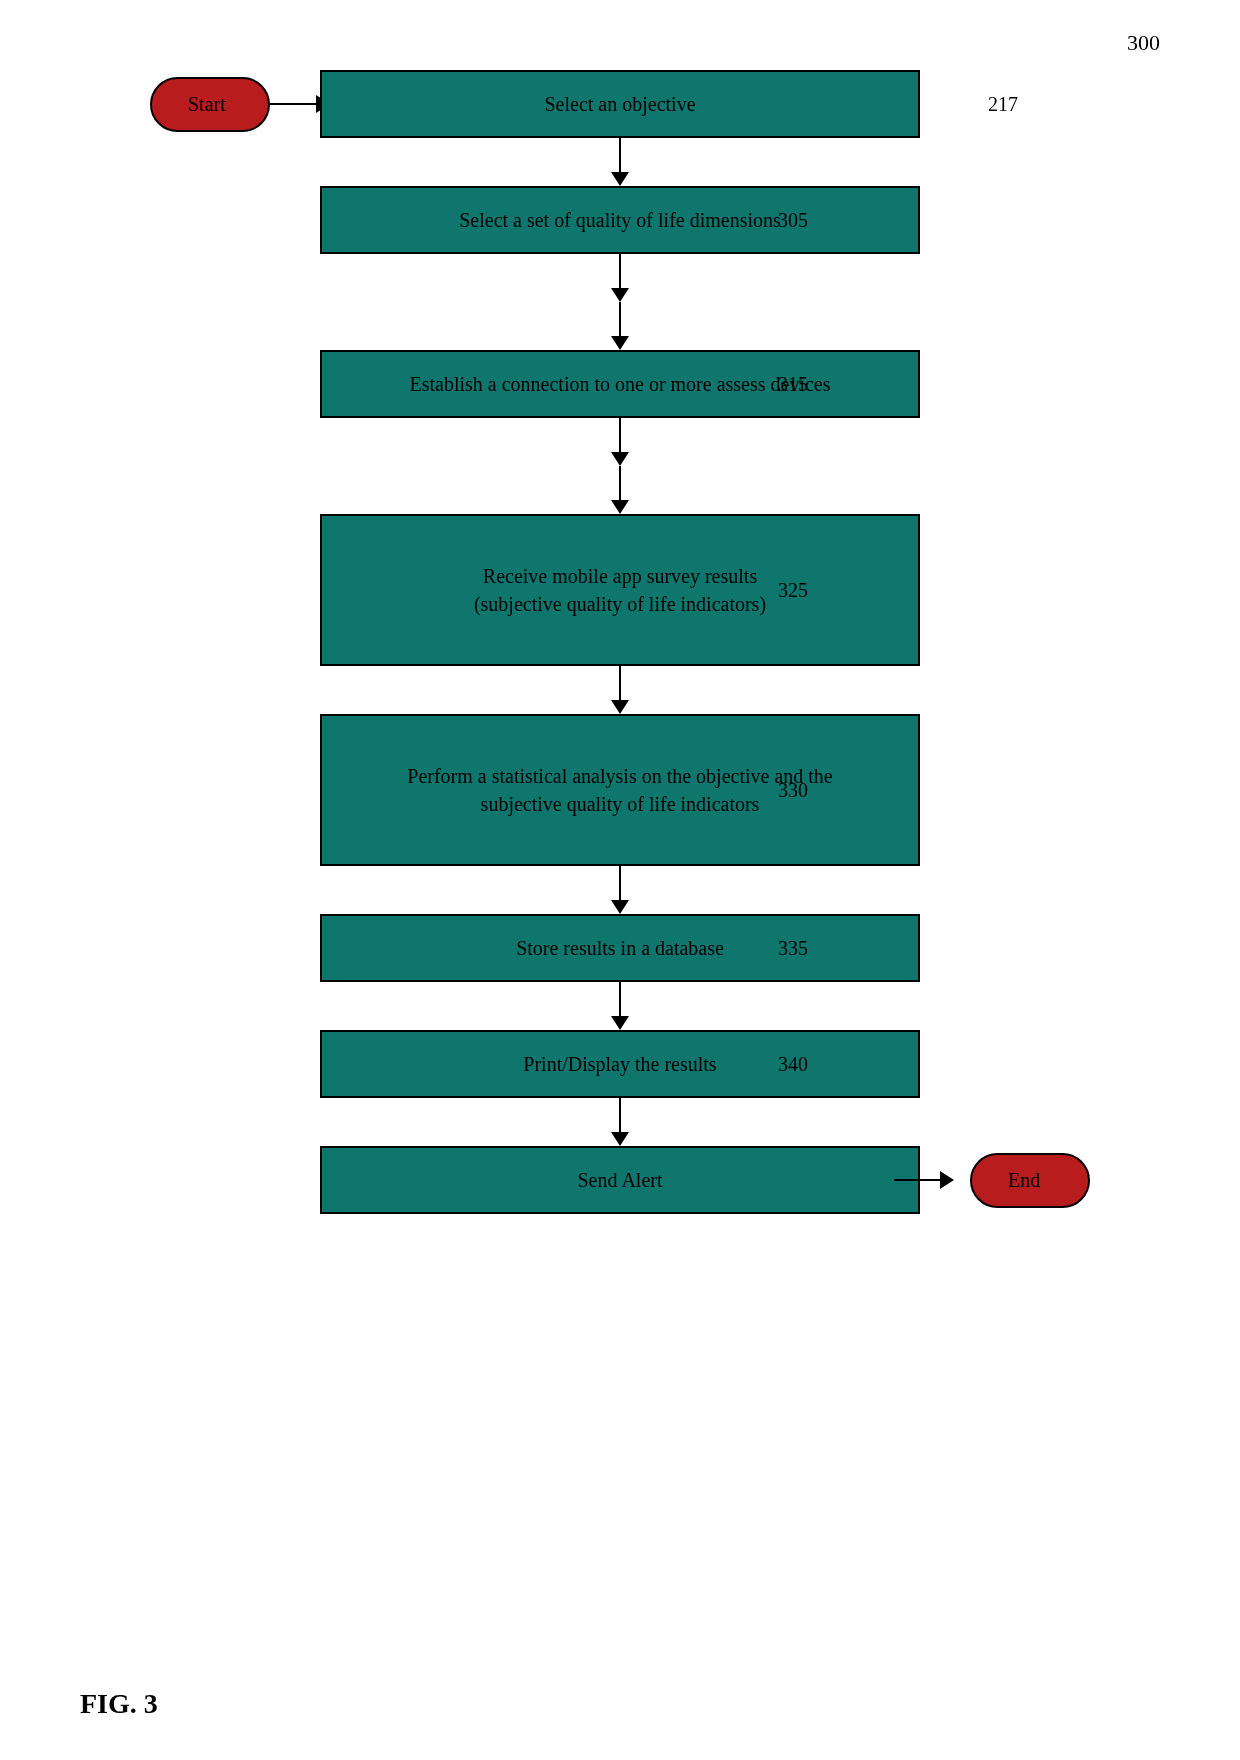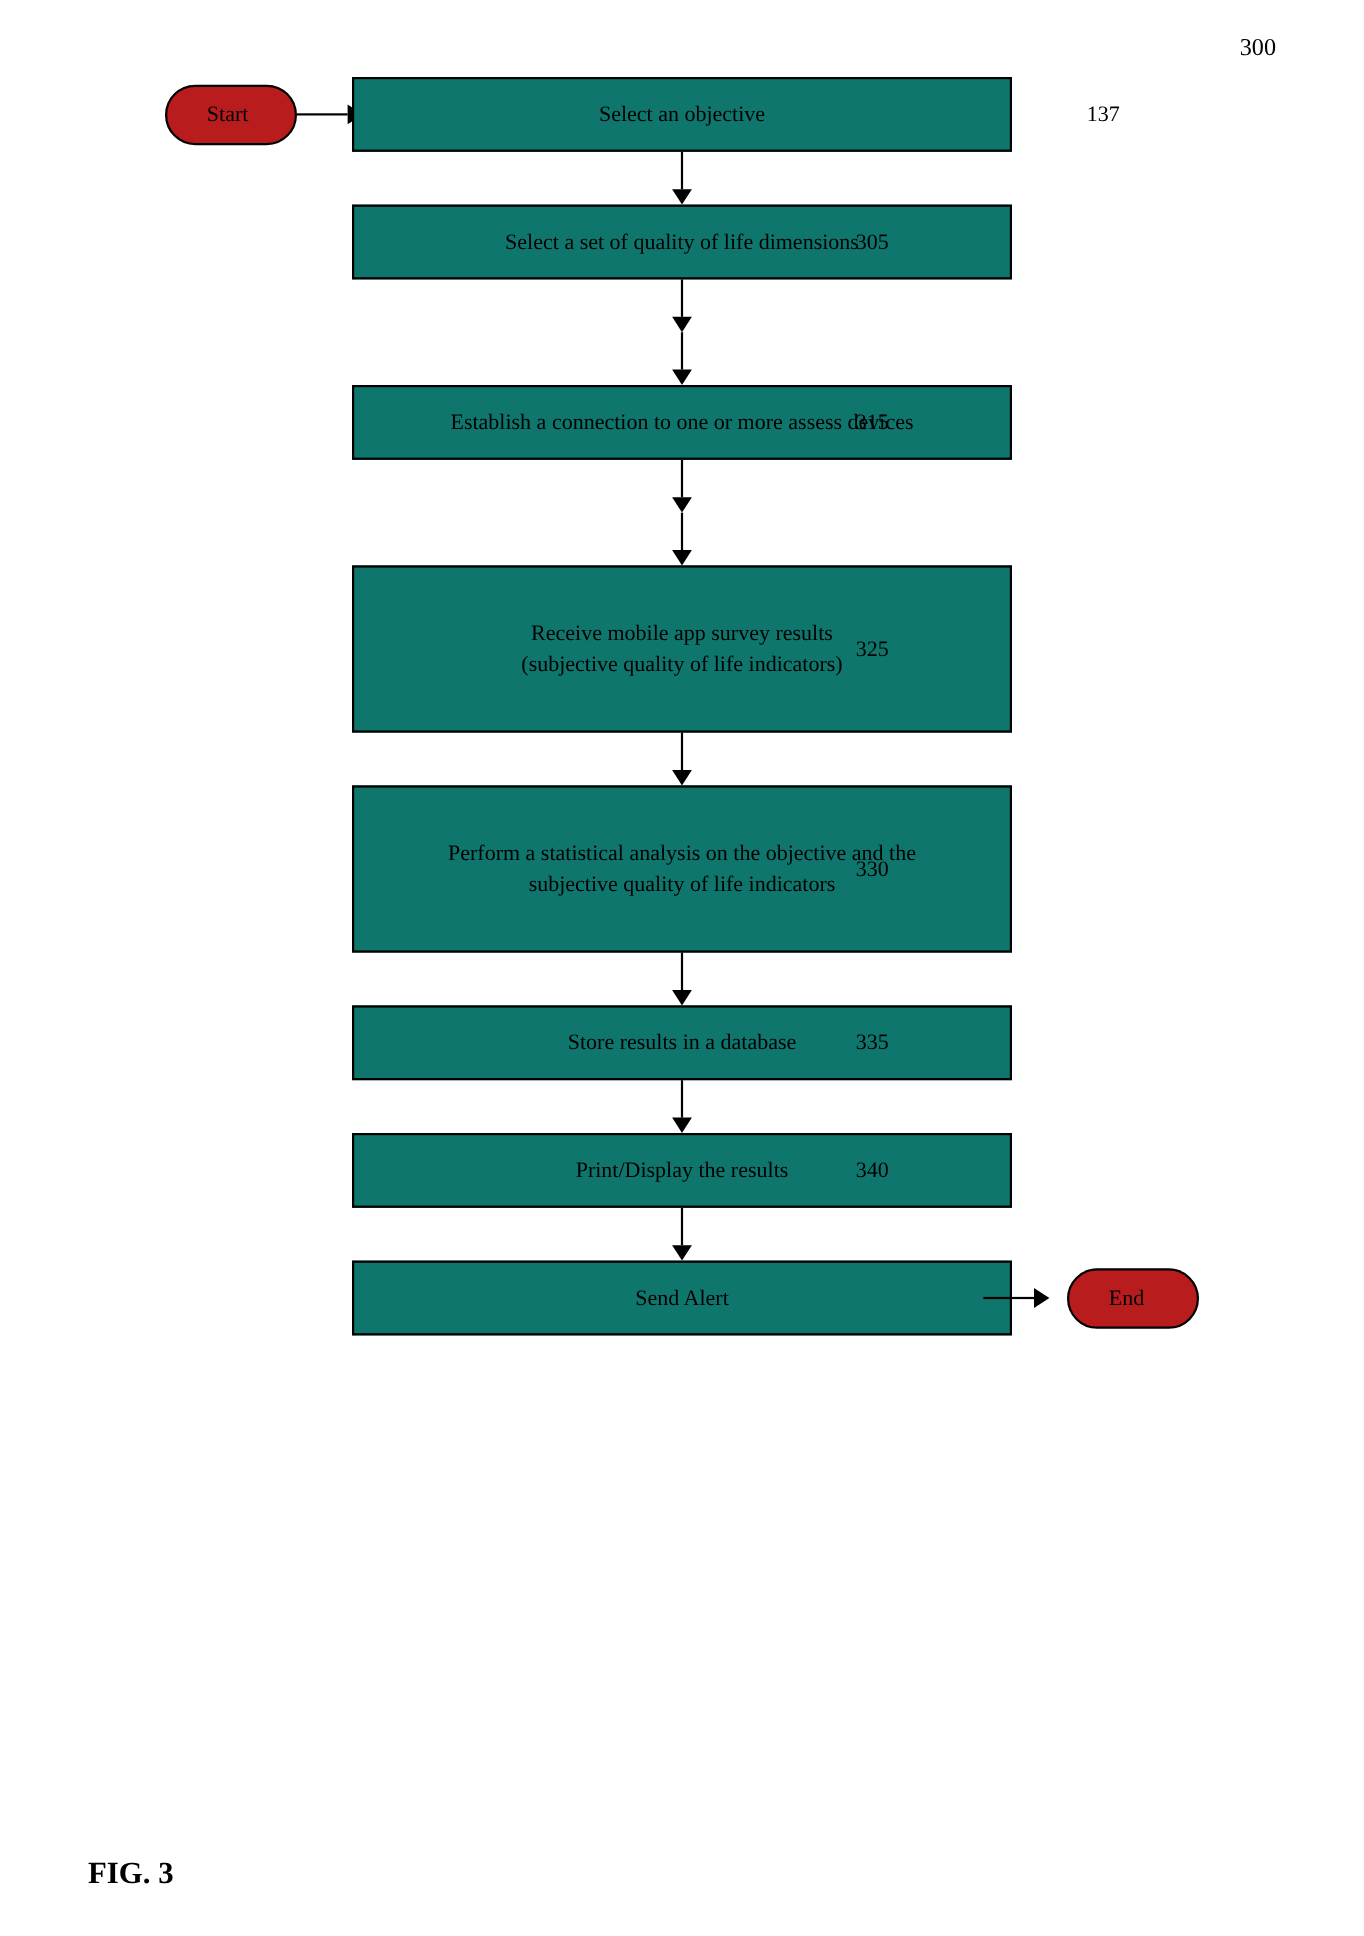--- a/index.html
+++ b/index.html
@@ -178,21 +178,21 @@
 
   <div class="flow-wrapper">
 
     <div class="start-row">
       <div class="start-oval-wrap">
         <div class="oval">Start</div>
         <div class="arrow-right"></div>
       </div>
       <div class="rect-box" style="position:relative;">
         <span>Select an objective</span>
-        <span class="ref-label">137</span>
+        <span class="ref-label">217</span>
       </div>
     </div>
 
     <div class="arrow-down"></div>
 
     <div class="box-row">
       <div class="rect-box" style="position:relative;">
         <span>Select a set of quality of life dimensions</span>
         <span class="ref-label-right">305</span>
       </div>

